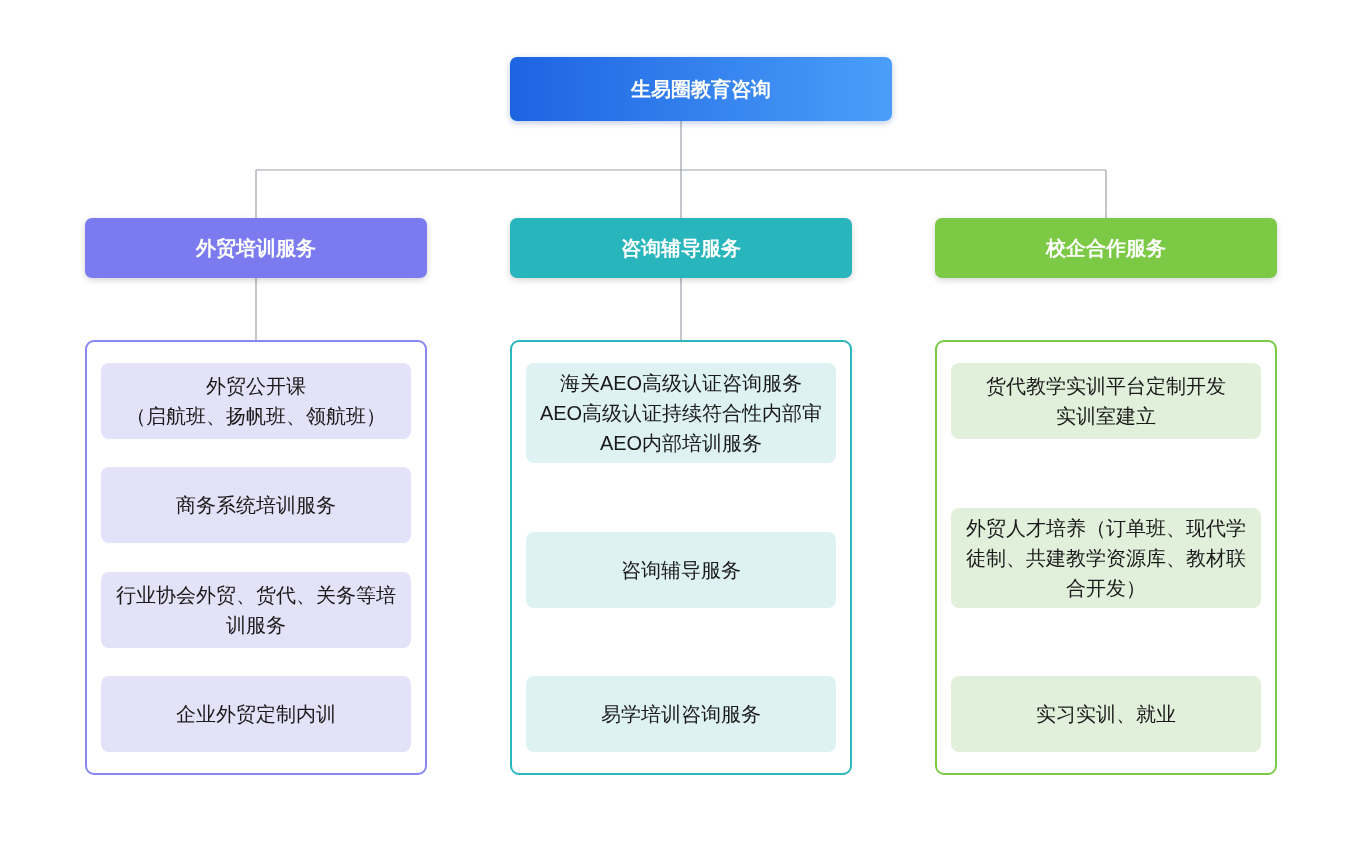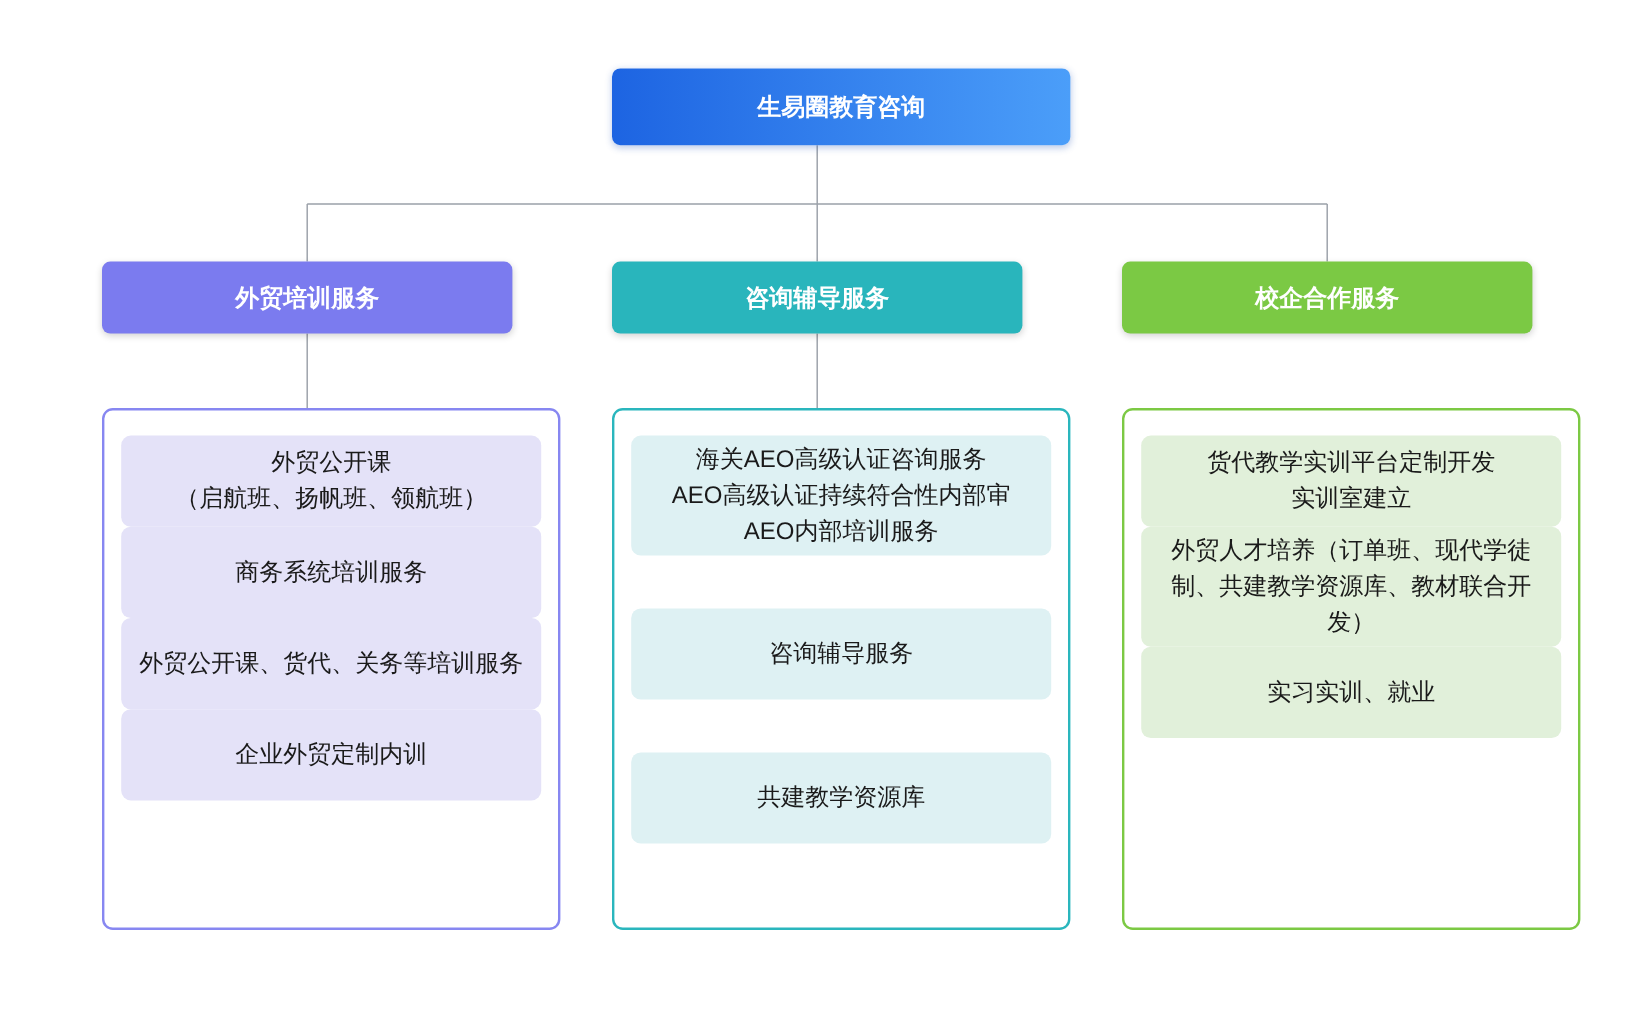--- a/index.html
+++ b/index.html
@@ -44,27 +44,28 @@
     font-weight: bold;
     box-shadow: 0 2px 6px rgba(0, 0, 0, 0.18);
   }
   .col0 .branch-header, .branch-header.c0 { left: 85px;  background: #7b7bef; }
   .branch-header.c1 { left: 510px; background: #29b5bc; }
   .branch-header.c2 { left: 935px; background: #7bc944; }
 
   .branch-container {
     position: absolute;
     top: 340px;
-    width: 382px; height: 435px;
+    width: 342px; height: 435px;
     background: #ffffff;
     border: 2px solid #888;
     border-radius: 9px;
     box-sizing: border-box;
     display: flex;
     flex-direction: column;
+    justify-content: space-between;
     padding: 21px 14px;
   }
   .branch-container.c0 { left: 85px;  border-color: #8787f1; }
   .branch-container.c1 { left: 510px; border-color: #2ab6bd; gap: 44px; }
   .branch-container.c2 { left: 935px; border-color: #7cc944; }
 
   .leaf {
     flex: 0 0 auto;
     border-radius: 8px;
     display: flex;
@@ -106,30 +107,30 @@
   <div class="node branch-header c0">外贸培训服务</div>
 
   <div class="node branch-header c2">校企合作服务</div>
 
   <div class="node branch-header c1">咨询辅导服务</div>
 
   <div class="branch-container c0">
     <div class="leaf h76">外贸公开课
 （启航班、扬帆班、领航班）</div>
     <div class="leaf h76">商务系统培训服务</div>
-    <div class="leaf h76">外贸公开课、货代、关务等培训服务</div>
+    <div class="leaf h76">行业协会外贸、货代、关务等培训服务</div>
     <div class="leaf h76">企业外贸定制内训</div>
   </div>
 
   <div class="branch-container c1">
     <div class="leaf h100">海关AEO高级认证咨询服务
 AEO高级认证持续符合性内部审
 AEO内部培训服务</div>
     <div class="leaf h76">咨询辅导服务</div>
-    <div class="leaf h76">共建教学资源库</div>
+    <div class="leaf h76">易学培训咨询服务</div>
   </div>
 
   <div class="branch-container c2">
     <div class="leaf h76">货代教学实训平台定制开发
 实训室建立</div>
     <div class="leaf h100">外贸人才培养（订单班、现代学徒制、共建教学资源库、教材联合开发）</div>
     <div class="leaf h76">实习实训、就业</div>
   </div>
 
 </div>

